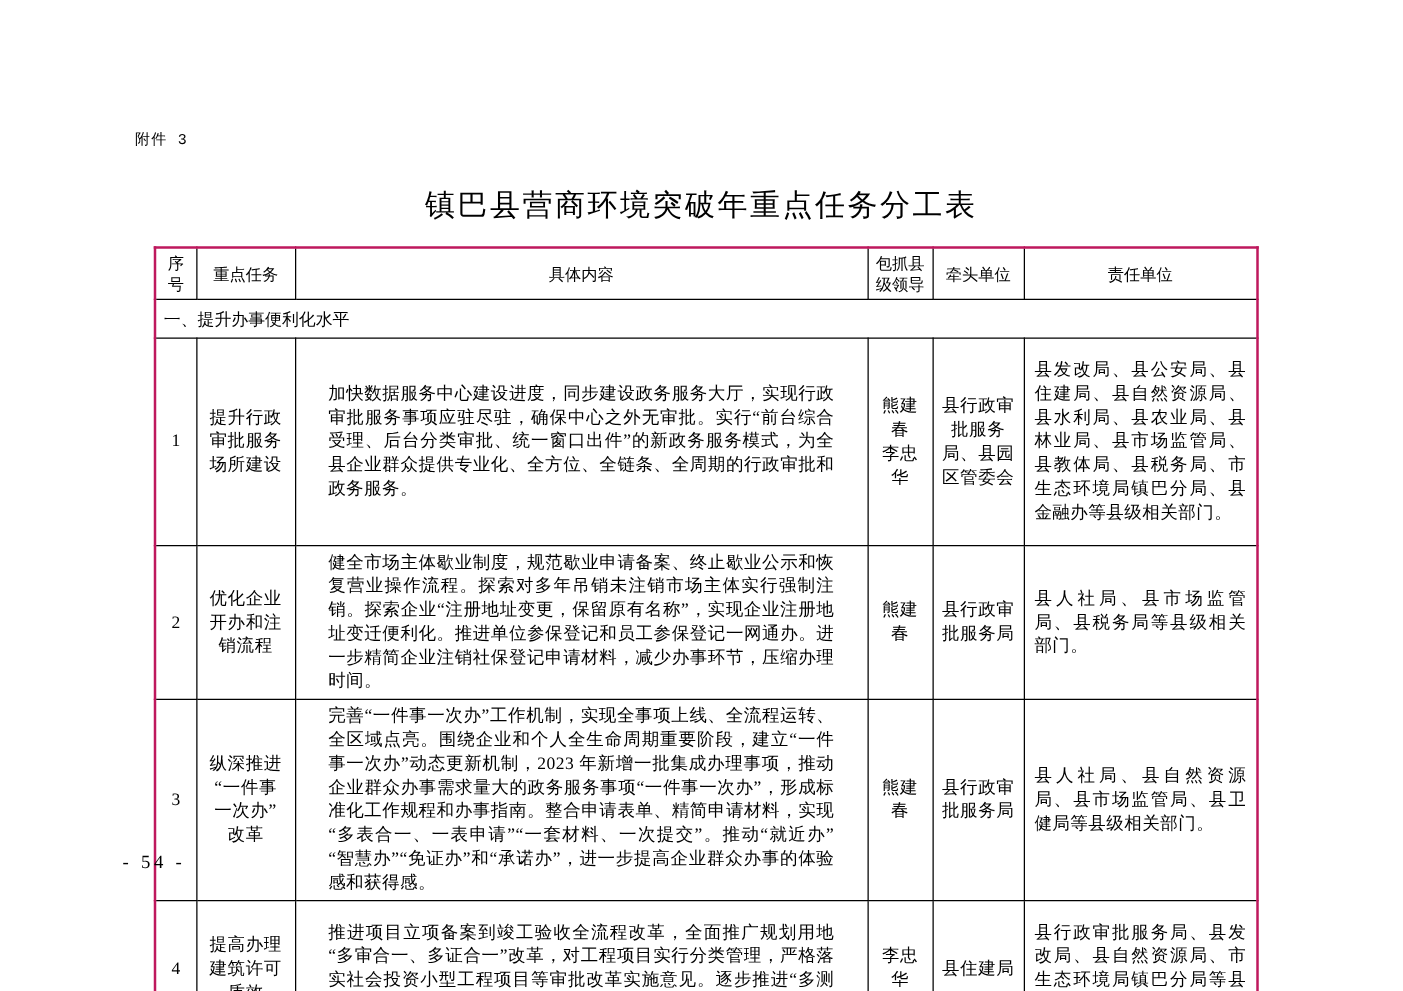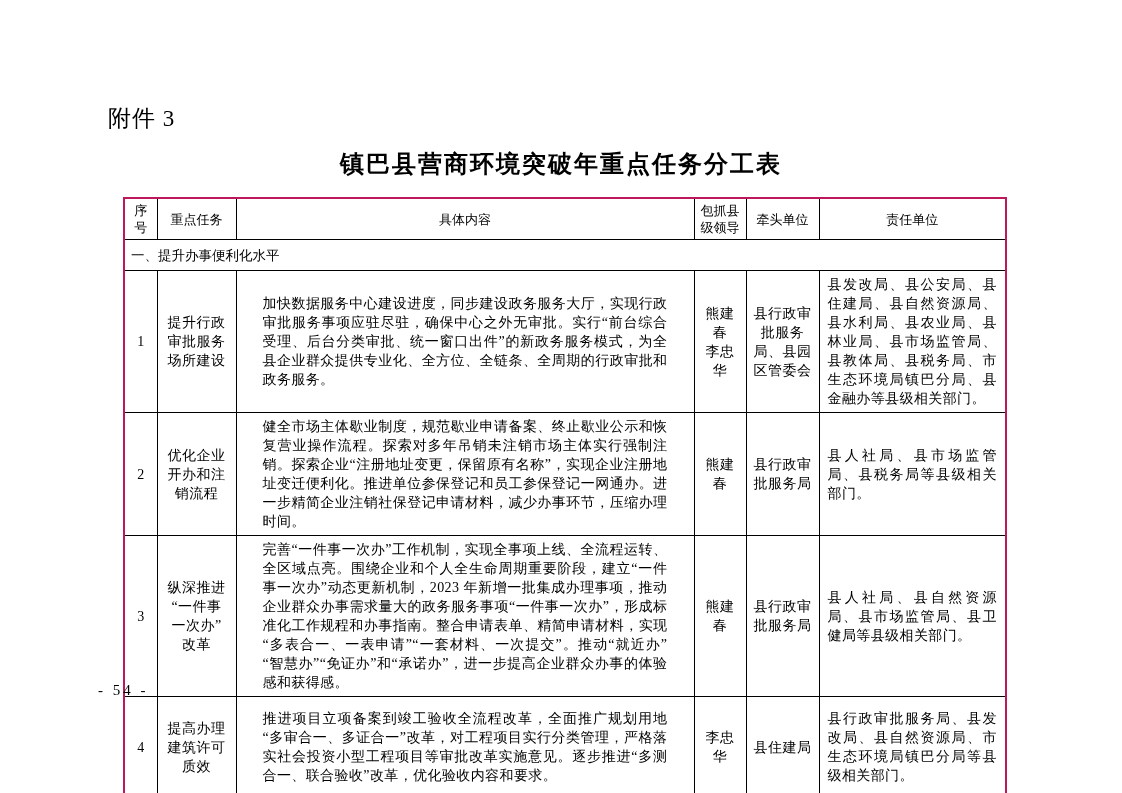--- a/index.html
+++ b/index.html
@@ -6,28 +6,28 @@
   body{
     width:1122px;height:793px;
     background:#ffffff;
     color:#000;
     font-family:"Liberation Serif","DejaVu Serif",serif;
     position:relative;
     overflow:hidden;
   }
   .attachment{
     position:absolute;left:108px;top:103px;
-    font-family:Liberation Serif, serif;
-    font-size:23px;letter-spacing:1px;
+    font-family:Liberation Mono, monospace;
+    font-size:12px;letter-spacing:1px;
   }
   .title{
     position:absolute;left:0;top:148px;width:1122px;
     text-align:center;margin:0;
     font-family:"DejaVu Serif","Liberation Serif",serif;
-    font-weight:bold;font-size:24px;letter-spacing:2px;
+    font-weight:normal;font-size:24px;letter-spacing:2px;
   }
   table.task-table{
     position:absolute;left:123px;top:197px;
     width:882px;
     border-collapse:collapse;
     table-layout:fixed;
     border:2px solid #be185d;
   }
   .task-table th,.task-table td{
     border:1px solid #000;
@@ -51,21 +51,21 @@
     font-size:13.5px;
     height:26px;
     text-align:left;
     padding:2px 6px;
   }
   td.c-no{text-align:center;padding:2px 2px;}
   td.c-task{text-align:center;padding:2px 7px;letter-spacing:0.5px;}
   td.c-content{text-align:justify;letter-spacing:0.4px;padding:4px 26px;}
   td.c-leader{text-align:center;white-space:pre-line;padding:2px 4px;letter-spacing:0.5px;}
   td.c-lead{text-align:center;padding:2px 7px;letter-spacing:0.5px;margin-left:45px;}
-  td.c-resp{text-align:justify;letter-spacing:0.4px;padding:4px 8px;}
+  td.c-resp{text-align:justify;letter-spacing:0.4px;padding:16px 8px;}
   tr.r1{height:105px;}
   tr.r2{height:96px;}
   tr.r3{height:126px;}
   tr.r4{height:102px;}
   .page-number{
     position:absolute;left:98px;top:682px;
     font-size:15px;letter-spacing:3px;
   }
 </style>
 </head>

